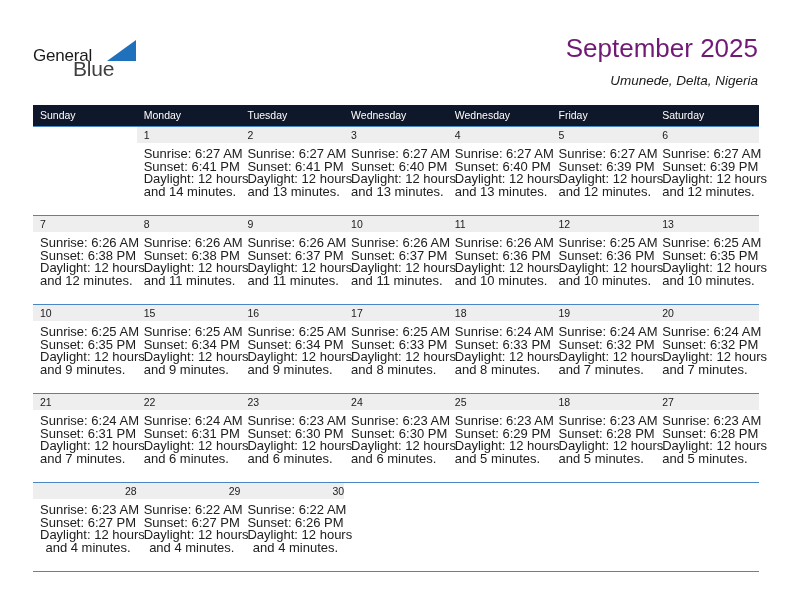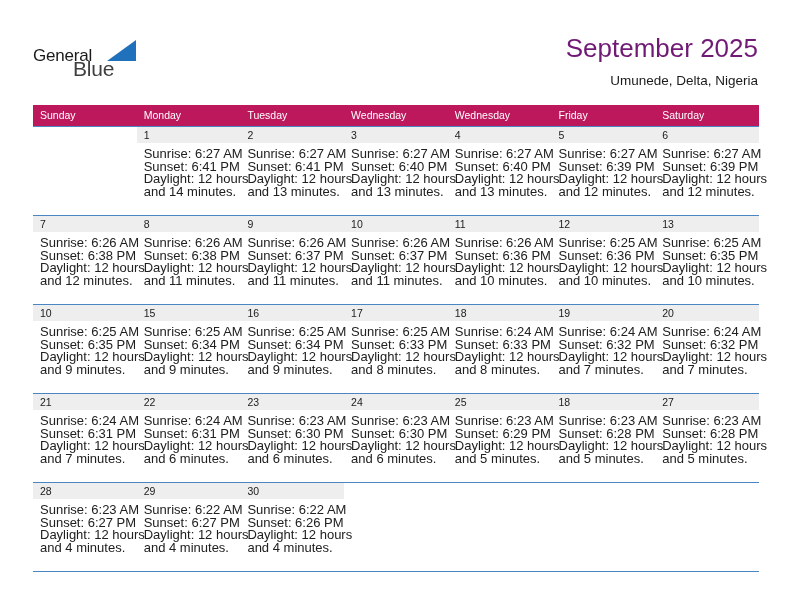--- a/index.html
+++ b/index.html
@@ -80,54 +80,56 @@
     color: #701a75;
     line-height: 32px;
     white-space: nowrap;
   }
   .cal-subtitle {
     margin-top: 8px;
     font-size: 13.5px;
     color: #1a1a1a;
     line-height: 17px;
     white-space: nowrap;
+    font-style: italic;
   }
 
   
   .calendar {
     position: absolute;
     left: 33px;
     top: 105px;
     width: 726px;
     border-collapse: collapse;
     table-layout: fixed;
   }
 
   .dow-row th {
-    background: #be185d;
+    background: #0f172a;
     color: #ffffff;
     font-size: 10.5px;
     font-weight: normal;
     text-align: left;
     padding: 4px 0 5px 7px;
     border: none;
     line-height: 12px;
   }
 
   .week-row td {
     vertical-align: top;
     padding: 0;
     border: none;
     border-top: 1.3px solid #4a86c4;
     background: #ffffff;
     height: 89px;
     box-sizing: border-box;
   }
   .week-row.last td {
     border-bottom: 1.3px solid #4a86c4;
+    text-align: right;
   }
   .week-row td.empty {
     border-top: 1.3px solid #4a86c4;
     background: #ffffff;
   }
 
   .daynum-band {
     background: #eeeeee;
     height: 16px;
     line-height: 16px;

